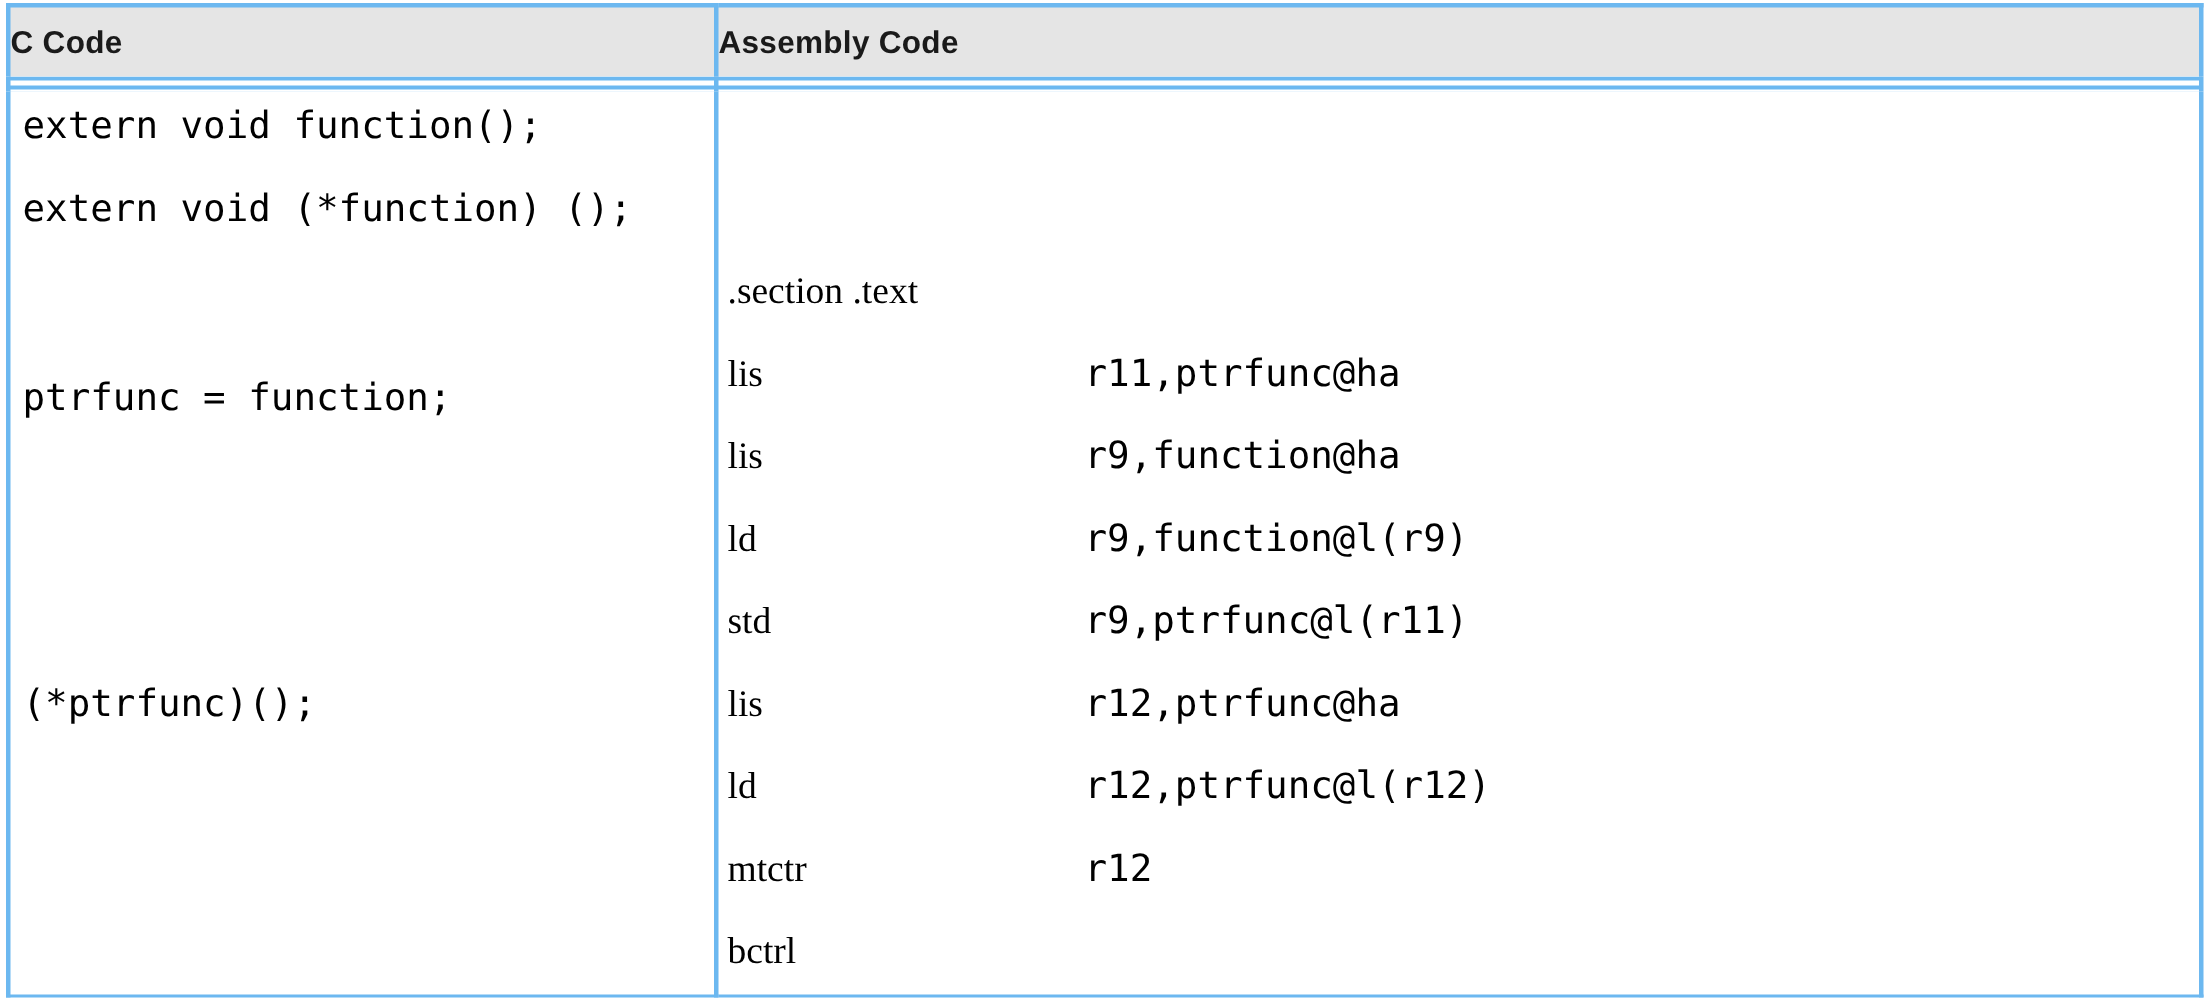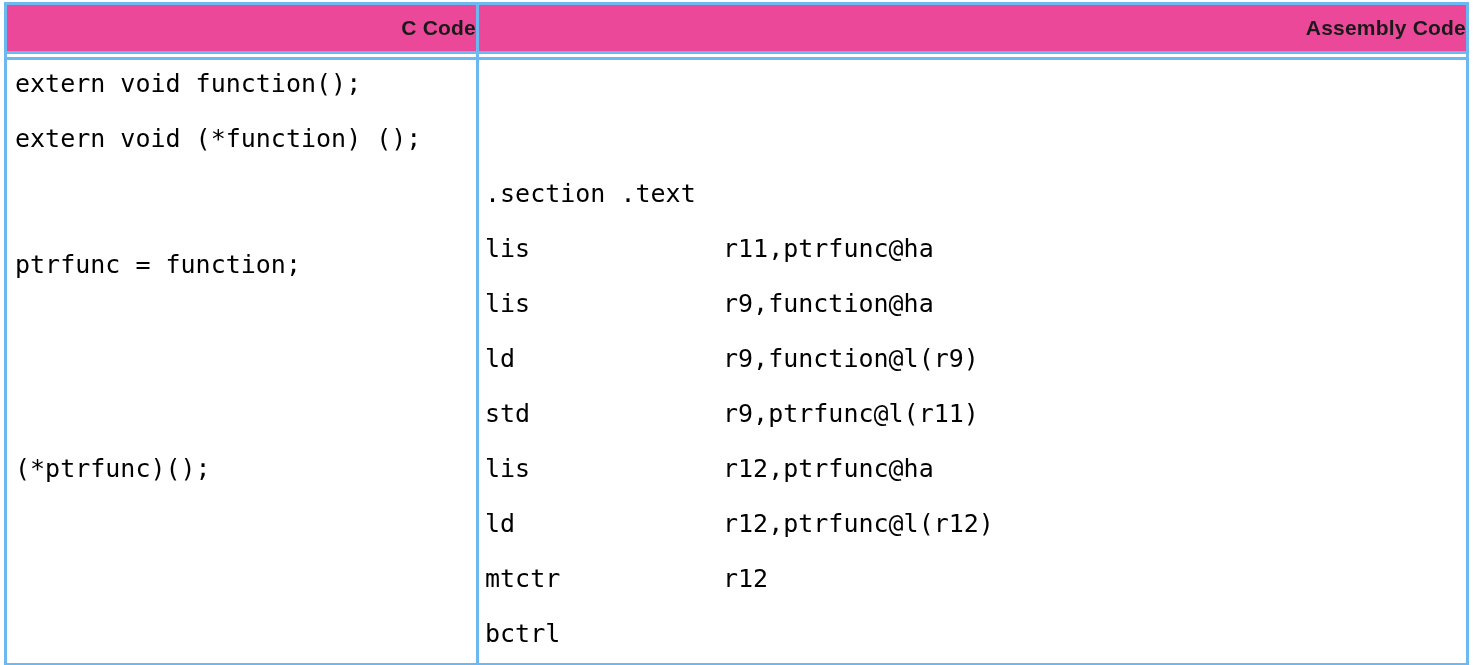--- a/index.html
+++ b/index.html
@@ -32,22 +32,22 @@
   col.c-col { width: 472px; }
   col.a-col { width: 990px; }
 
   
   thead th {
     border: 3px solid #6cb8f0;
     border-bottom: none;
     padding: 0;
     height: 46px;
     vertical-align: middle;
-    text-align: right;
-    background: #ec4899;
+    text-align: left;
+    background: #e5e5e5;
   }
   .hdr-label {
     font-family: "Liberation Sans", sans-serif;
     font-size: 21px;
     color: #1a1a1a;
     line-height: 1;
     letter-spacing: 0.2px;
   }
 
   
@@ -96,20 +96,21 @@
   .c-code .code-line { left: 8px; }
   .a-code .code-line { left: 6px; }
 
   .asm-row {
     display: block;
     white-space: pre;
   }
   .asm-mnemonic {
     display: inline-block;
     width: 238px;
+    font-family: Liberation Serif, serif;
   }
   .asm-operand {
     display: inline-block;
   }
 </style>
 </head>
 <body>
 
 <div class="code-table-wrap">
   <table class="code-table">

